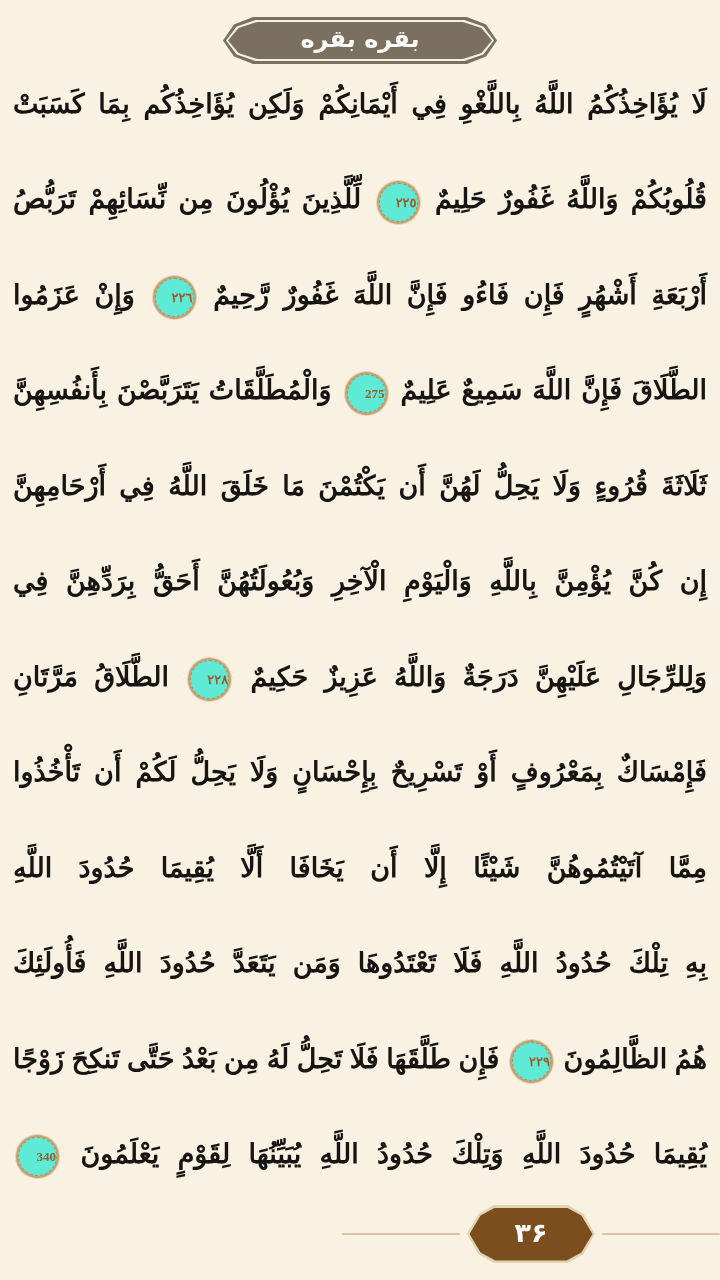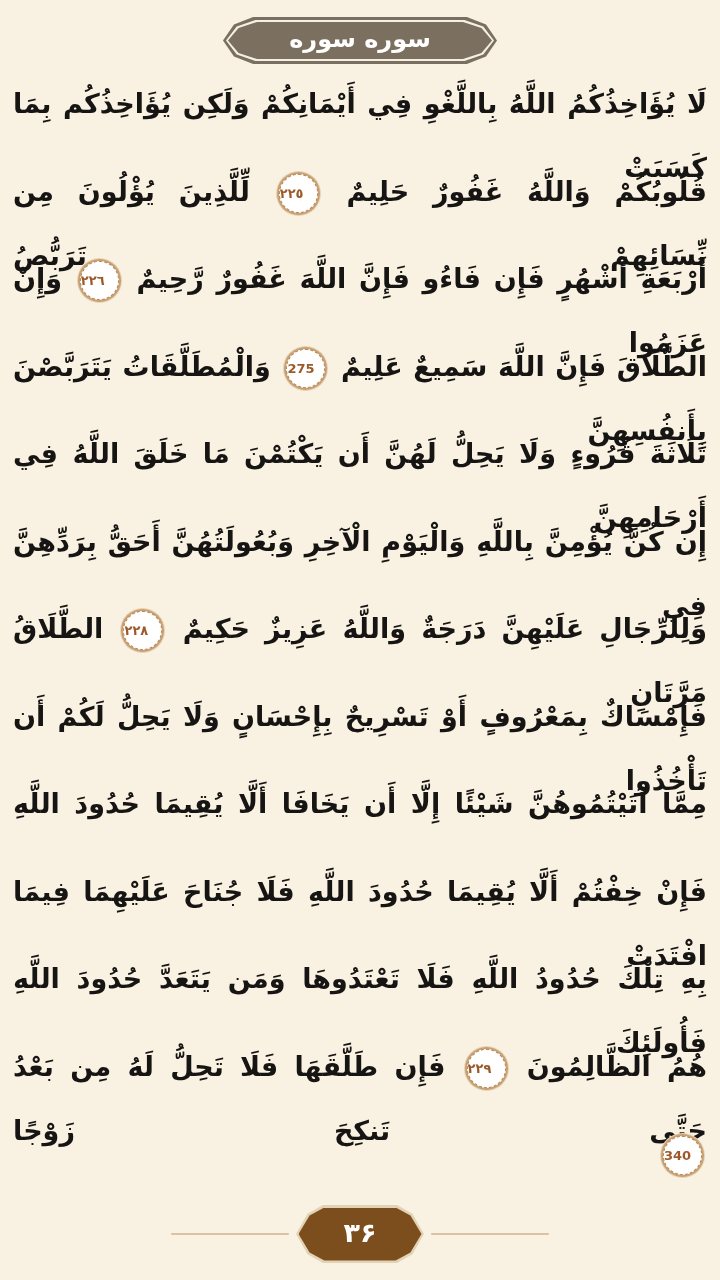--- a/index.html
+++ b/index.html
@@ -22,70 +22,70 @@
   .banner .l3{position:absolute;inset:5px;clip-path:var(--lz);background:#7b6f5f;
     display:flex;align-items:center;justify-content:center;}
   .banner .title{
     color:#ffffff;font-size:24px;font-weight:bold;line-height:1;
     padding-bottom:3px;letter-spacing:0;
   }
 
   
   .text-area{
     position:absolute;top:72px;bottom:94px;left:13px;right:13px;
-    display:flex;flex-direction:column;justify-content:space-between;
+    display:flex;flex-direction:column;justify-content:space-between;font-family:Liberation Serif, serif;
   }
   .line{
     direction:rtl;
     text-align:justify;
     text-align-last:justify;
     font-size:27px;font-weight:700;color:#171513;
     height:64px;line-height:64px;
     white-space:normal;
   }
   .qtext{color:#171513;}
   .verse-marker{
-    display:inline-flex;align-items:center;justify-content:flex-end;
+    display:inline-flex;align-items:center;justify-content:flex-start;
     width:37px;height:37px;border-radius:50%;
-    background:#ffffff;
+    background:#5eead4;
     border:1px dashed #b98c5c;
     box-shadow:0 0 0 2px #c7a173,0 0 0 3px #e7d3b5;
     vertical-align:middle;
     margin:0 5px;
     line-height:1;
   }
   .verse-num{
     font-size:13px;font-weight:bold;color:#9c5a2a;line-height:1;
   }
 
   
   .footer{
     position:absolute;bottom:16px;left:0;right:0;height:60px;
-    display:flex;align-items:center;justify-content:center;gap:7px;
+    display:flex;align-items:center;justify-content:flex-start;gap:7px;
   }
   .rule{width:118px;height:2px;background:#d9c3a2;border-radius:1px;}
   .badge{
     position:relative;width:128px;height:58px;
     --oct:polygon(0 50%,9% 15%,21% 0,79% 0,91% 15%,100% 50%,91% 85%,79% 100%,21% 100%,9% 85%);
   }
   .badge .b1{position:absolute;inset:0;clip-path:var(--oct);background:#e3d3b6;}
   .badge .b2{position:absolute;inset:2.5px;clip-path:var(--oct);background:#7d4e1d;
     display:flex;align-items:center;justify-content:center;}
   .badge .num{color:#ffffff;font-size:27px;font-weight:bold;line-height:1;padding-bottom:4px;}
 </style>
 </head>
 <body>
 
 <div class="page">
 
   <div class="banner">
     <div class="l1"></div>
     <div class="l2"></div>
     <div class="l3">
-      <span class="title">سوره سوره</span>
+      <span class="title">بقره بقره</span>
     </div>
   </div>
 
   <div class="text-area" id="lines">
       <div class="line"><span class="qtext">لَا يُؤَاخِذُكُمُ اللَّهُ بِاللَّغْوِ فِي أَيْمَانِكُمْ وَلَكِن يُؤَاخِذُكُم بِمَا كَسَبَتْ</span> </div>
       <div class="line"><span class="qtext">قُلُوبُكُمْ وَاللَّهُ غَفُورٌ حَلِيمٌ</span> <span class="verse-marker">
           <span class="verse-num">٢٢٥</span>
         </span> <span class="qtext">لِّلَّذِينَ يُؤْلُونَ مِن نِّسَائِهِمْ تَرَبُّصُ</span> </div>
       <div class="line"><span class="qtext">أَرْبَعَةِ أَشْهُرٍ فَإِن فَاءُو فَإِنَّ اللَّهَ غَفُورٌ رَّحِيمٌ</span> <span class="verse-marker">
           <span class="verse-num">٢٢٦</span>
@@ -93,26 +93,25 @@
       <div class="line"><span class="qtext">الطَّلَاقَ فَإِنَّ اللَّهَ سَمِيعٌ عَلِيمٌ</span> <span class="verse-marker">
           <span class="verse-num">275</span>
         </span> <span class="qtext">وَالْمُطَلَّقَاتُ يَتَرَبَّصْنَ بِأَنفُسِهِنَّ</span> </div>
       <div class="line"><span class="qtext">ثَلَاثَةَ قُرُوءٍ وَلَا يَحِلُّ لَهُنَّ أَن يَكْتُمْنَ مَا خَلَقَ اللَّهُ فِي أَرْحَامِهِنَّ</span> </div>
       <div class="line"><span class="qtext">إِن كُنَّ يُؤْمِنَّ بِاللَّهِ وَالْيَوْمِ الْآخِرِ وَبُعُولَتُهُنَّ أَحَقُّ بِرَدِّهِنَّ فِي</span> </div>
       <div class="line"><span class="qtext">وَلِلرِّجَالِ عَلَيْهِنَّ دَرَجَةٌ وَاللَّهُ عَزِيزٌ حَكِيمٌ</span> <span class="verse-marker">
           <span class="verse-num">٢٢٨</span>
         </span> <span class="qtext">الطَّلَاقُ مَرَّتَانِ</span> </div>
       <div class="line"><span class="qtext">فَإِمْسَاكٌ بِمَعْرُوفٍ أَوْ تَسْرِيحٌ بِإِحْسَانٍ وَلَا يَحِلُّ لَكُمْ أَن تَأْخُذُوا</span> </div>
       <div class="line"><span class="qtext">مِمَّا آتَيْتُمُوهُنَّ شَيْئًا إِلَّا أَن يَخَافَا أَلَّا يُقِيمَا حُدُودَ اللَّهِ</span> </div>
-      <div class="line"><span class="qtext">فَإِنْ خِفْتُمْ أَلَّا يُقِيمَا حُدُودَ اللَّهِ فَلَا جُنَاحَ عَلَيْهِمَا فِيمَا افْتَدَتْ</span> </div>
       <div class="line"><span class="qtext">بِهِ تِلْكَ حُدُودُ اللَّهِ فَلَا تَعْتَدُوهَا وَمَن يَتَعَدَّ حُدُودَ اللَّهِ فَأُولَئِكَ</span> </div>
       <div class="line"><span class="qtext">هُمُ الظَّالِمُونَ</span> <span class="verse-marker">
           <span class="verse-num">٢٢٩</span>
         </span> <span class="qtext">فَإِن طَلَّقَهَا فَلَا تَحِلُّ لَهُ مِن بَعْدُ حَتَّى تَنكِحَ زَوْجًا</span> </div>
-      <div class="line"> <span class="verse-marker">
+      <div class="line"><span class="qtext">يُقِيمَا حُدُودَ اللَّهِ وَتِلْكَ حُدُودُ اللَّهِ يُبَيِّنُهَا لِقَوْمٍ يَعْلَمُونَ</span> <span class="verse-marker">
           <span class="verse-num">340</span>
         </span> </div>
     </div>
 
   <div class="footer">
     <div class="rule"></div>
     <div class="badge">
       <div class="b1"></div>
       <div class="b2">
         <span class="num">۳۶</span>

